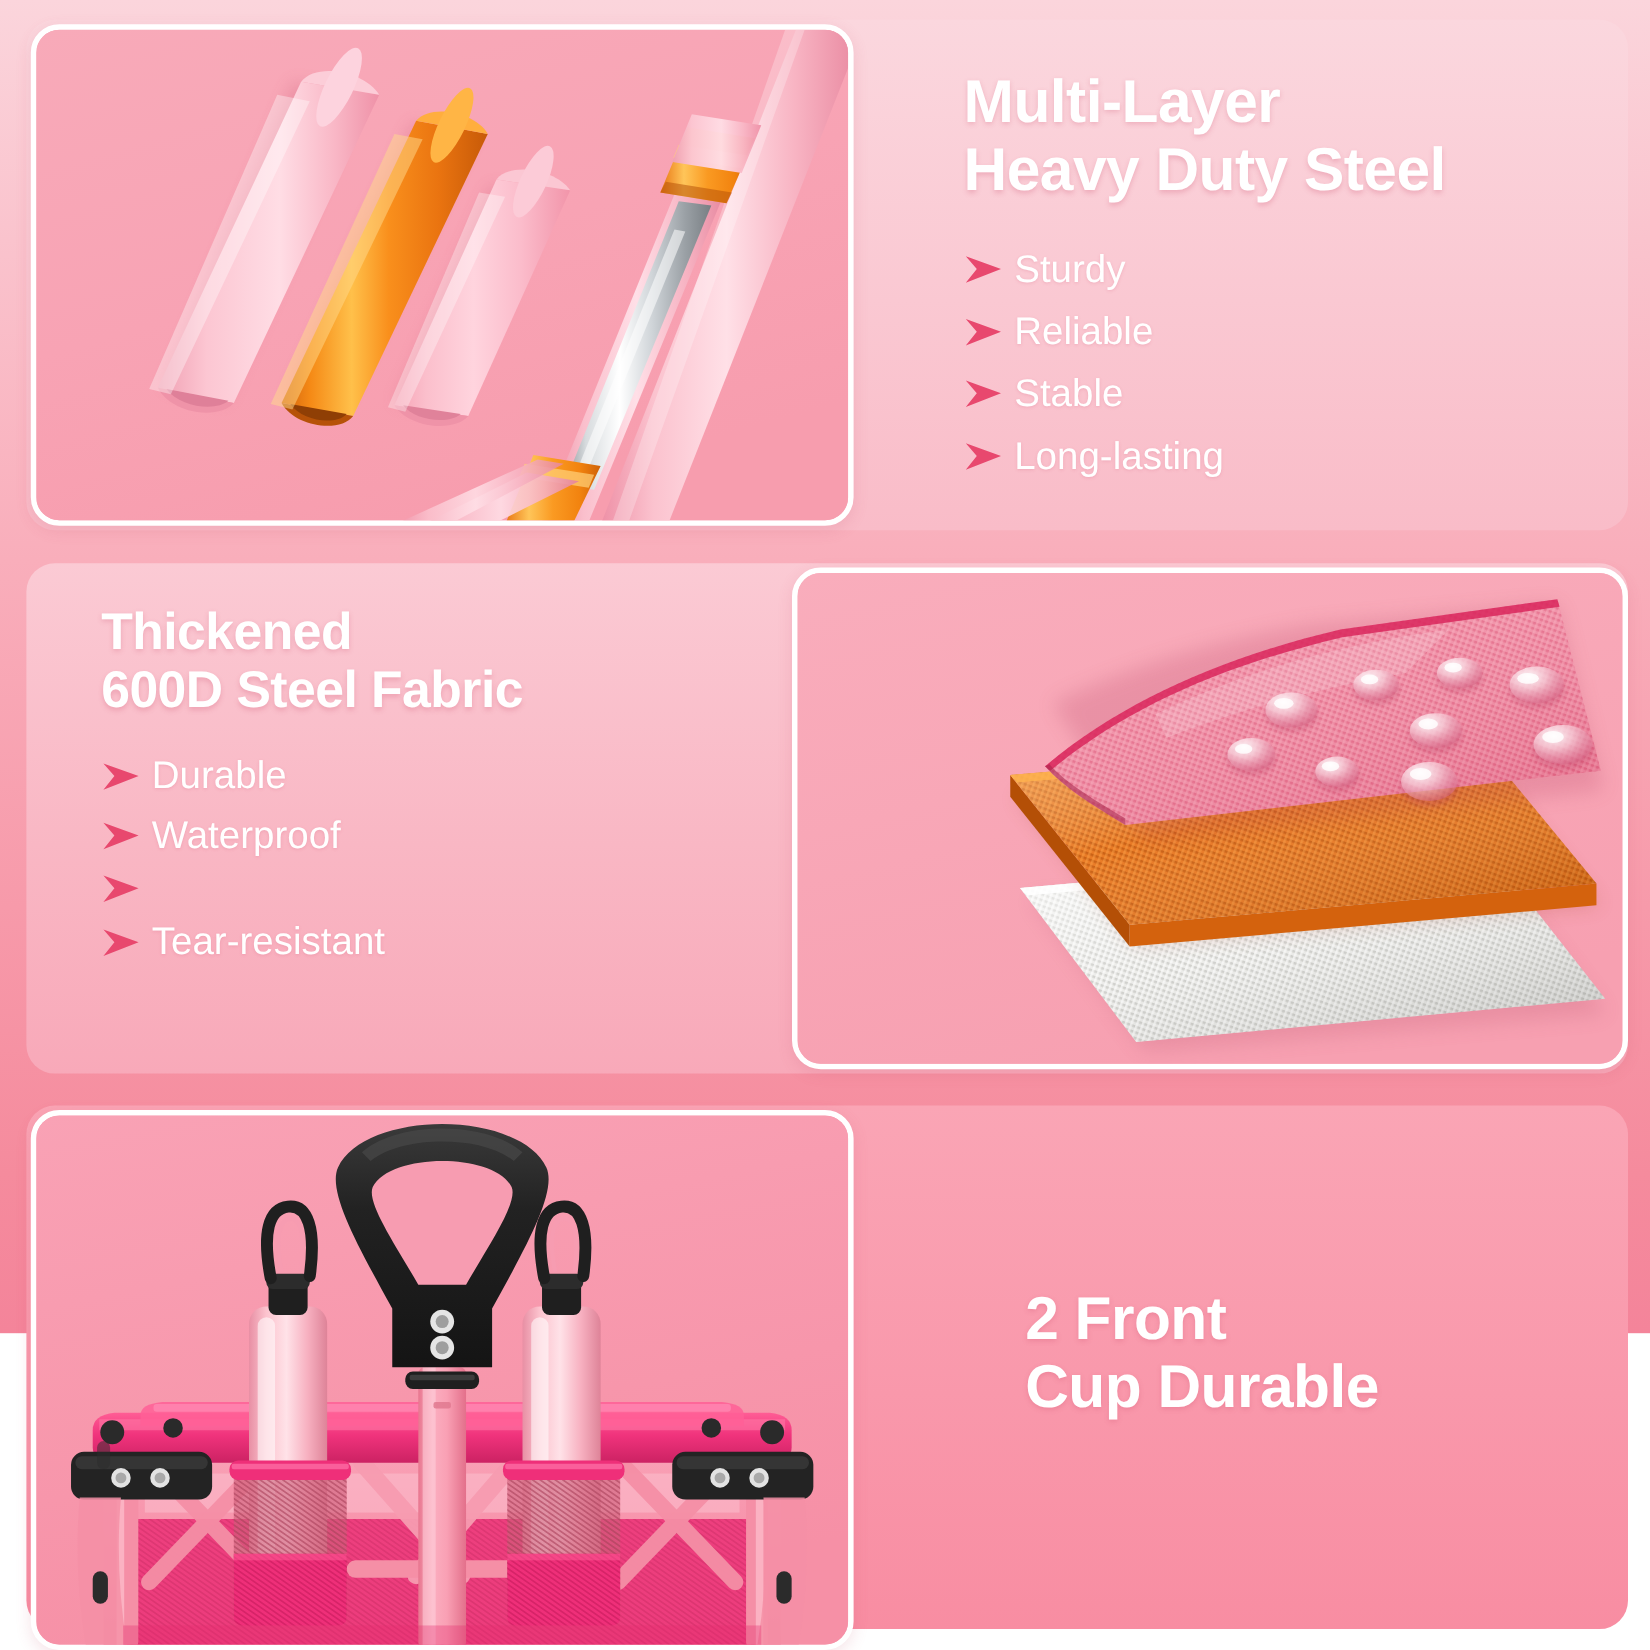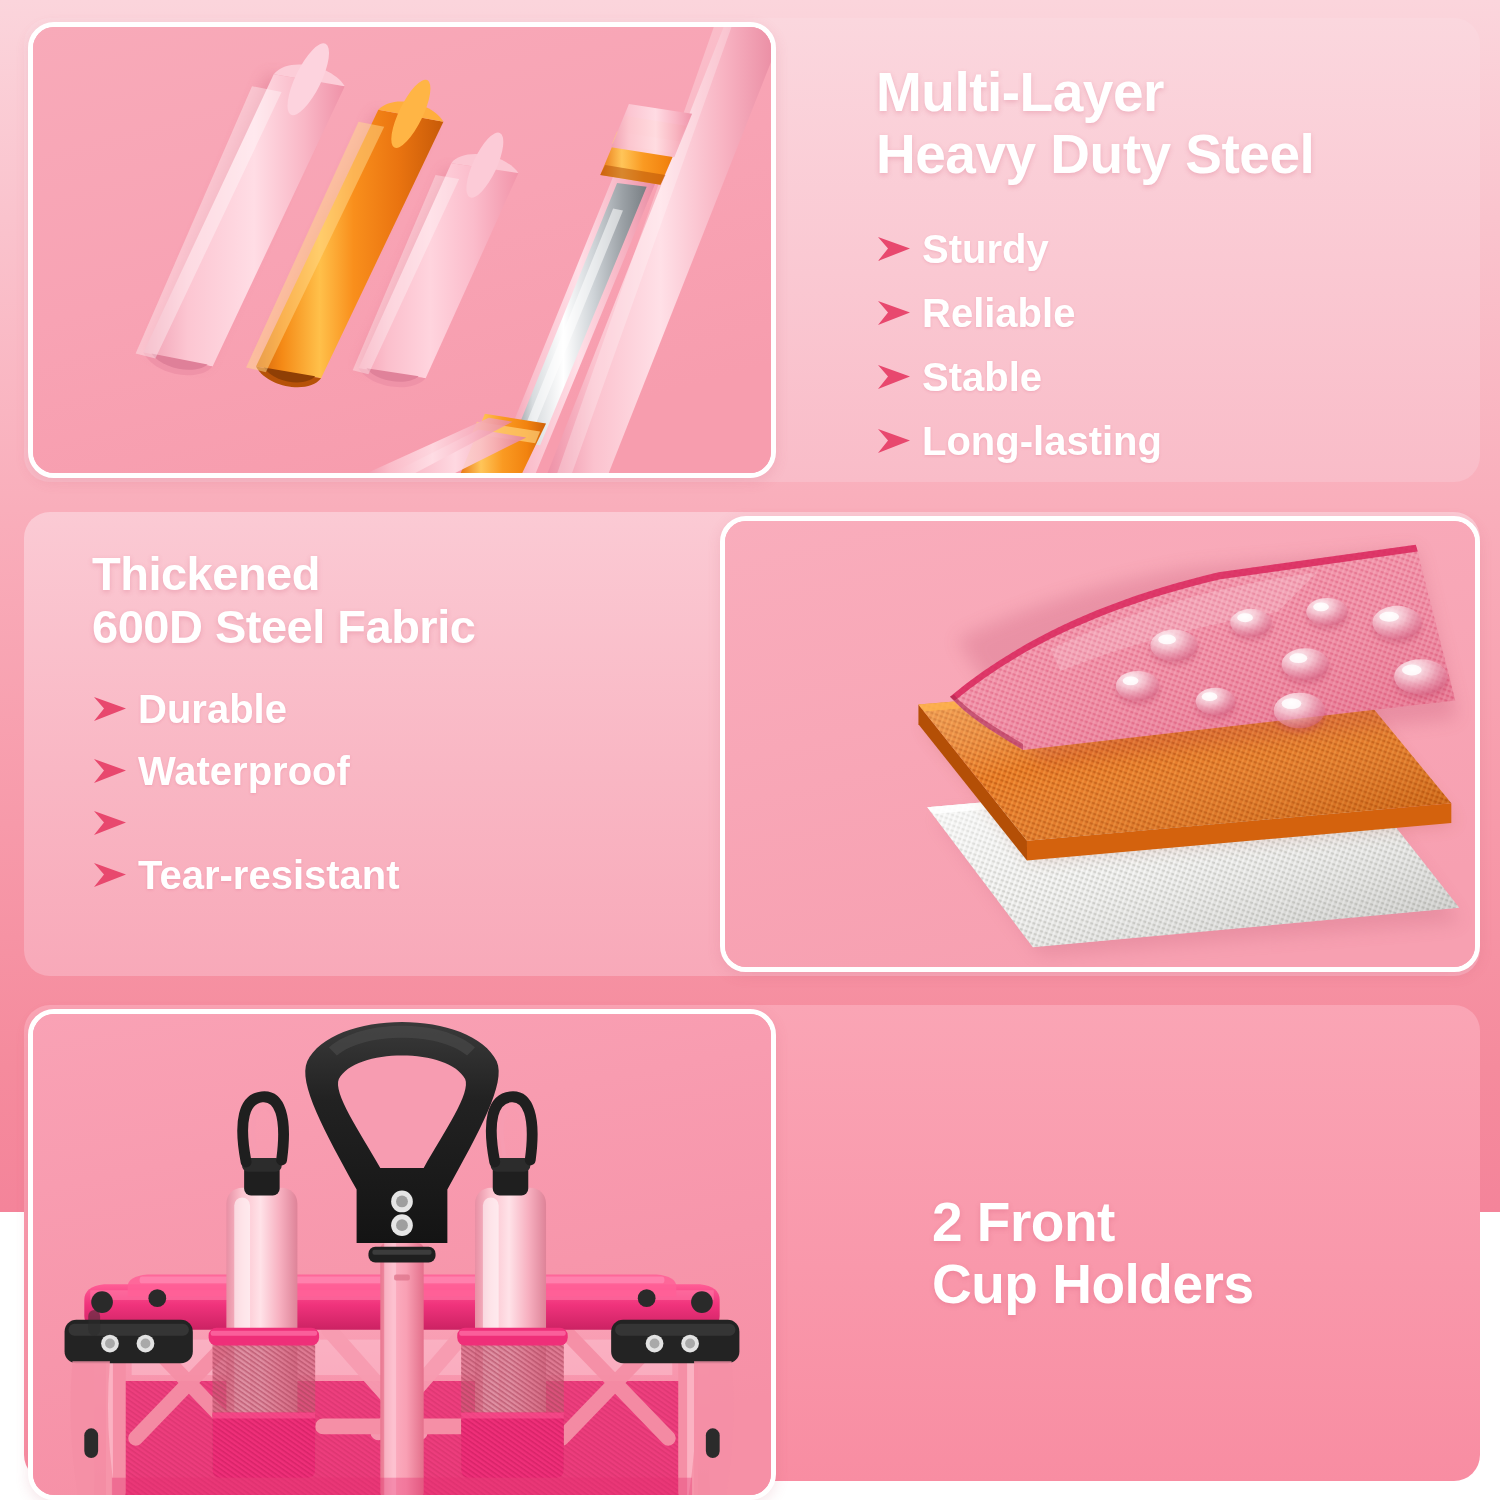--- a/index.html
+++ b/index.html
@@ -52,21 +52,21 @@
     box-shadow: 0 4px 14px rgba(190,70,100,0.14);
   }
   #card-steel  { left: 28px;  top: 22px;   width: 748px;  height: 456px; background:#f8a7b6; }
   #card-fabric { left: 720px; top: 516px;  width: 760px;  height: 456px; background:#f9aab9; }
   #card-cup    { left: 28px;  top: 1009px; width: 748px;  height: 491px; background:#f89db0; }
 
   
   .txt-block { position: absolute; }
   #txt-steel  { left: 876px; top: 62px;  width: 560px; }
   #txt-fabric { left: 92px;  top: 548px; width: 580px; }
-  #txt-cup    { left: 932px; top: 1168px; width: 520px; margin-top: 24px; }
+  #txt-cup    { left: 932px; top: 1168px; width: 520px; }
 
   .headline {
     color: #ffffff;
     font-weight: 700;
     letter-spacing: -0.5px;
     line-height: 1.12;
     text-shadow: 0 2px 5px rgba(205,70,105,0.25);
   }
   #txt-steel  .headline { font-size: 55px; }
   #txt-fabric .headline { font-size: 47px; }
@@ -82,22 +82,22 @@
     flex: none;
     width: 46px;
     height: 40px;
     display: inline-flex;
     align-items: center;
     justify-content: flex-start;
   }
   .arrow-icon svg { display: block; }
   .feature-label {
     color: #ffffff;
-    font-size: 40px;
-    font-weight: 700;
+    font-size: 35px;
+    font-weight: 400;
     line-height: 1.5;
     letter-spacing: 0px;
     text-shadow: 0 1px 3px rgba(205,70,105,0.2);
   }
 
   
   #txt-fabric .feature-list { }
   #txt-fabric .feature-item { margin-bottom: 2px; }
   #txt-steel .feature-list { margin-top: 34px; }
   #txt-steel .feature-item { margin-bottom: 4px; }
@@ -678,17 +678,17 @@
         <rect x="434" y="404" width="104" height="6" fill="#ff5f97" opacity="0.5"></rect>
       </g>
 
       <rect x="80" y="470" width="588" height="21" fill="#e52f70" opacity="0.35"></rect>
     </svg>
   </div>
 
   <div class="txt-block" id="txt-cup">
     <h2 class="headline">
       <span>2 Front</span><br>
-      <span>Cup Holders</span>
+      <span>Cup Durable</span>
     </h2>
   </div>
 
 </div>
 
 </body></html>

